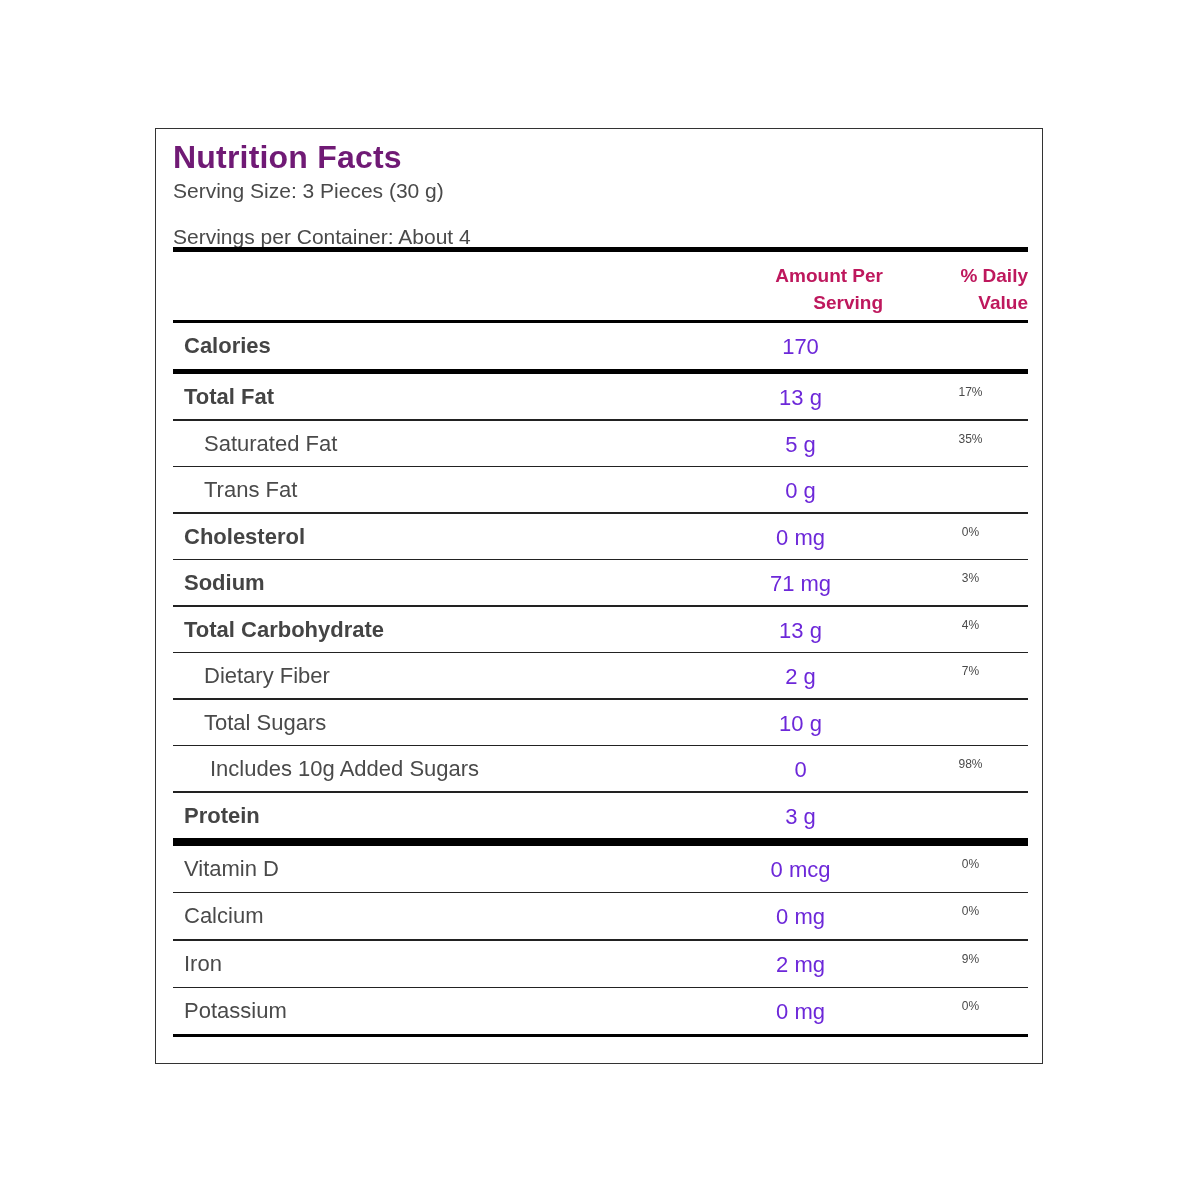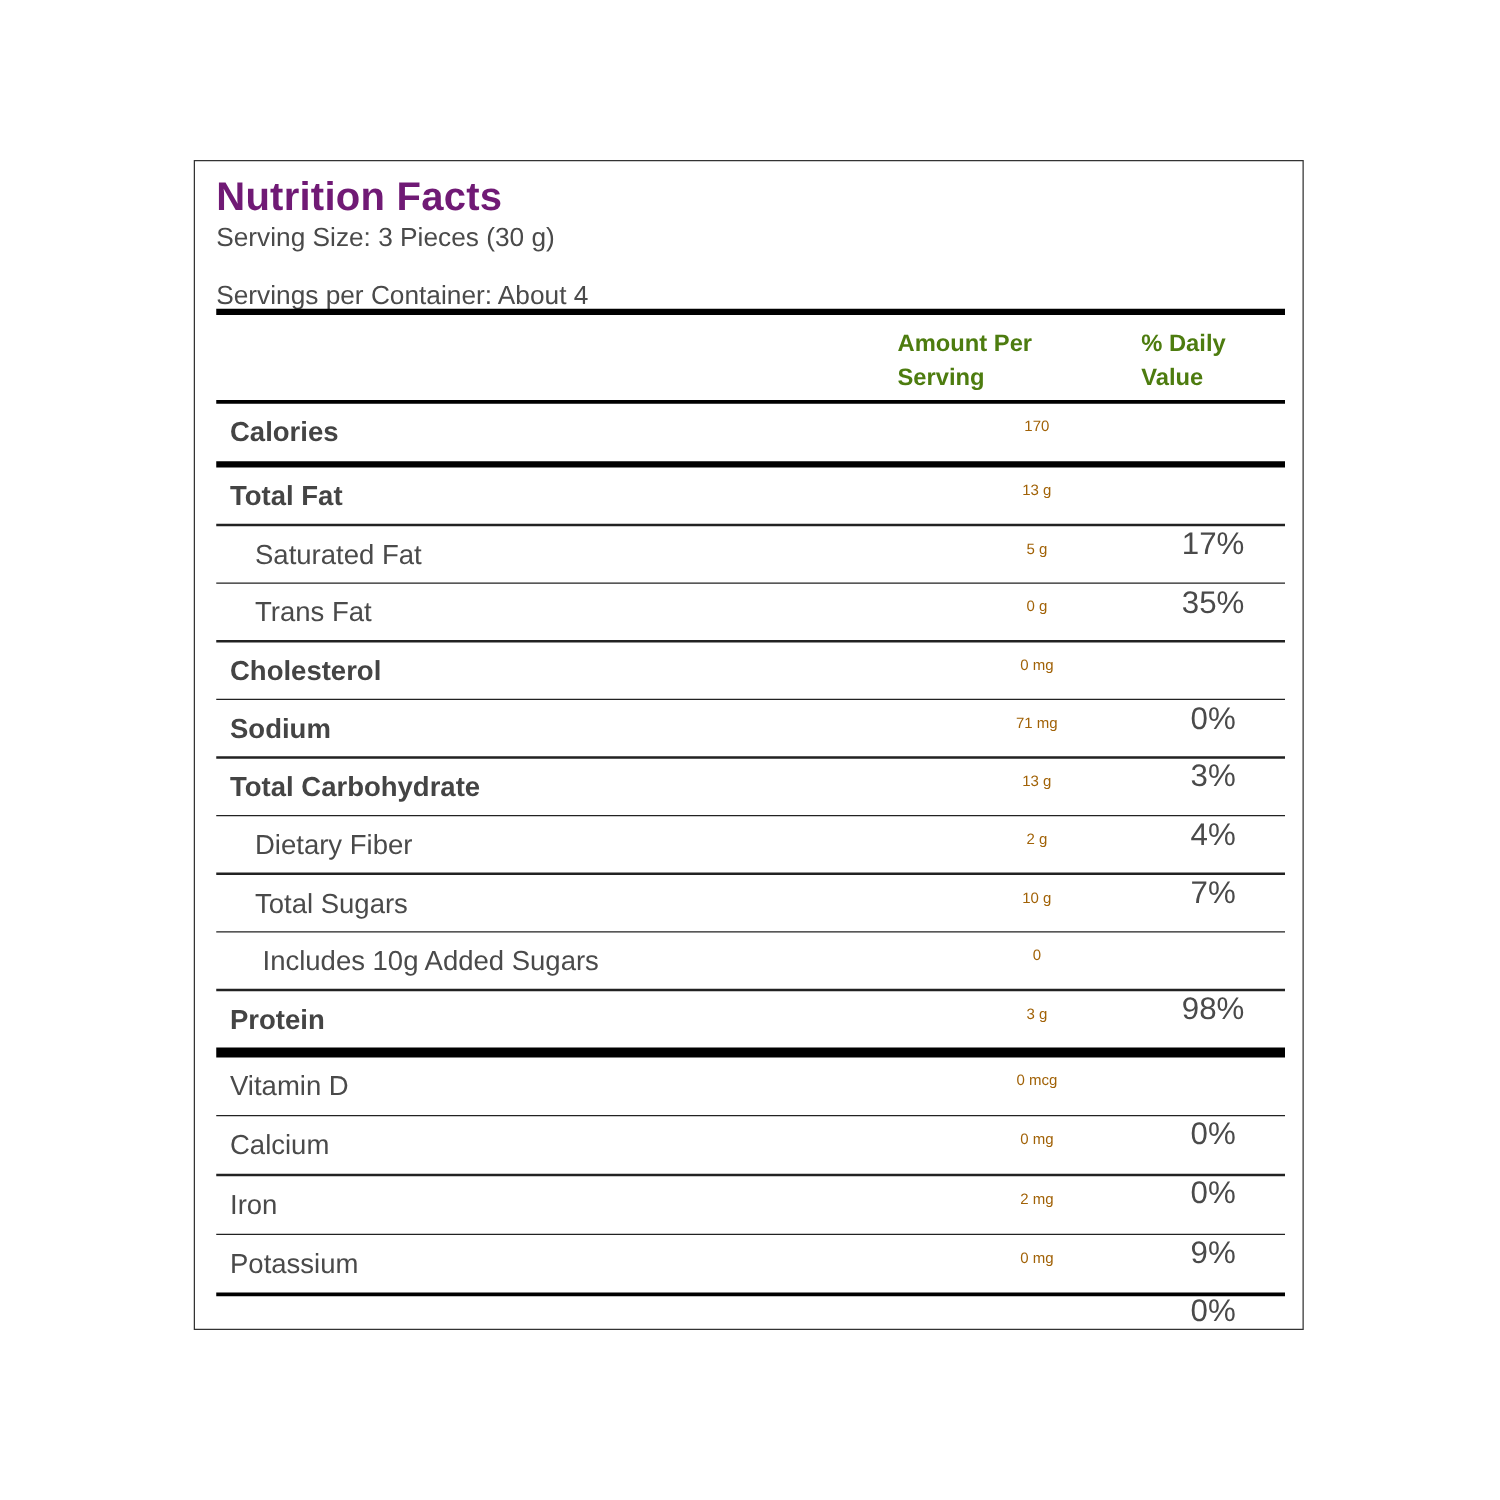--- a/index.html
+++ b/index.html
@@ -12,30 +12,30 @@
   .sub { position: absolute; left: 17px; font-size: 21px; color: #4a4a4a; }
   .sub1 { top: 50px; }
   .sub2 { top: 81px; margin-top: 15px; }
   .tbl { position: absolute; left: 17px; top: 118px; width: 855px; }
   .rule { width: 100%; background: #000; }
   .r-thick { height: 5px; }
   .r-med { height: 3px; }
   .r-thin { height: 1.5px; background: #222; }
   .r-heavy { height: 8px; }
   .hdr { position: relative; height: 68px; }
-  .hdr .c2, .hdr .c3 { position: absolute; top: 10px; text-align: left; font-size: 19px; font-weight: bold; color: #4d7c0f; line-height: 27px; }
+  .hdr .c2, .hdr .c3 { position: absolute; top: 10px; text-align: right; font-size: 19px; font-weight: bold; color: #be185d; line-height: 27px; }
   .hdr .c2 { left: 545px; width: 165px; }
   .hdr .c3 { left: 740px; width: 115px; }
   .row { position: relative; height: 45px; }
   .row .c1 { position: absolute; left: 11px; top: 10px; font-size: 22px; color: #4a4a4a; }
   .row .c1.bold { font-weight: bold; color: #444; }
   .row .c1.ind1 { left: 31px; }
   .row .c1.ind2 { left: 37px; }
-  .row .c2 { position: absolute; left: 574px; width: 165px; top: 11px; text-align: center; font-size: 12px; color: #a16207; }
-  .row .c3 { position: absolute; left: 740px; width: 115px; top: 11px; text-align: center; font-size: 25px; color: #4a4a4a; margin-top: 36px; }
+  .row .c2 { position: absolute; left: 545px; width: 165px; top: 11px; text-align: center; font-size: 22px; color: #6d28d9; }
+  .row .c3 { position: absolute; left: 740px; width: 115px; top: 11px; text-align: center; font-size: 12px; color: #4a4a4a; }
   .row.cal { height: 46px; }
   .row.vit { height: 46px; }
 </style>
 </head>
 <body>
 
 <div class="label">
   <div class="title">Nutrition Facts</div>
   <div class="sub sub1">Serving Size: 3 Pieces (30 g)</div>
   <div class="sub sub2">Servings per Container: About 4</div>

